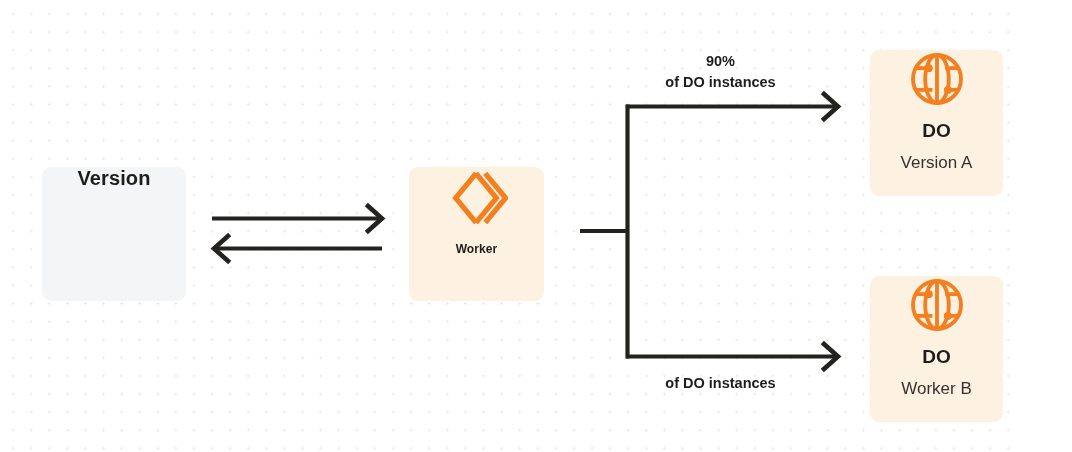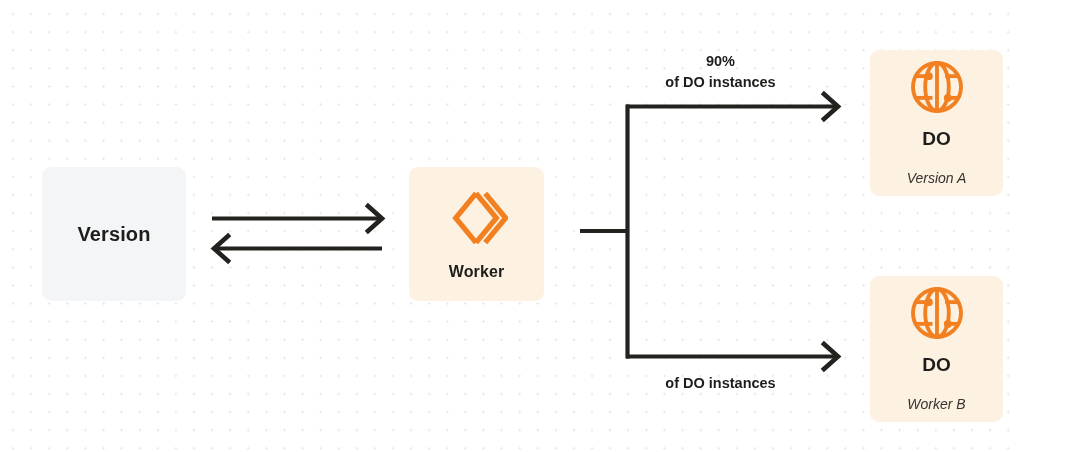--- a/index.html
+++ b/index.html
@@ -26,21 +26,20 @@
     background-size: 18.1px 18.1px;
     background-position: 4px 5px;
   }
 
   
   .node {
     position: absolute;
     display: flex;
     flex-direction: column;
     align-items: center;
-    justify-content: center;
     border-radius: 9px;
     text-align: center;
   }
 
   .node-client {
     left: 42px;
     top: 167px;
     width: 144px;
     height: 134px;
     background-color: #f4f5f7;
@@ -72,30 +71,29 @@
 
   .node-title {
     font-size: 19px;
     font-weight: bold;
     color: #1d1d1b;
     letter-spacing: 0.1px;
     line-height: 1.15;
   }
 
   .node-subtitle {
-    font-size: 14px;
+    font-size: 17px;
     font-weight: normal;
     color: #36332f;
     line-height: 1.3;
-    margin-top: 19px;
-    font-style: italic;
+    margin-top: 10px;
   }
 
   .node-worker .node-title {
-    font-size: 16px;
+    font-size: 12px;
     margin-top: 14px;
   }
 
   .node-client .node-title {
     font-size: 20px;
   }
 
   .icon-worker {
     display: block;
     width: 62px;

